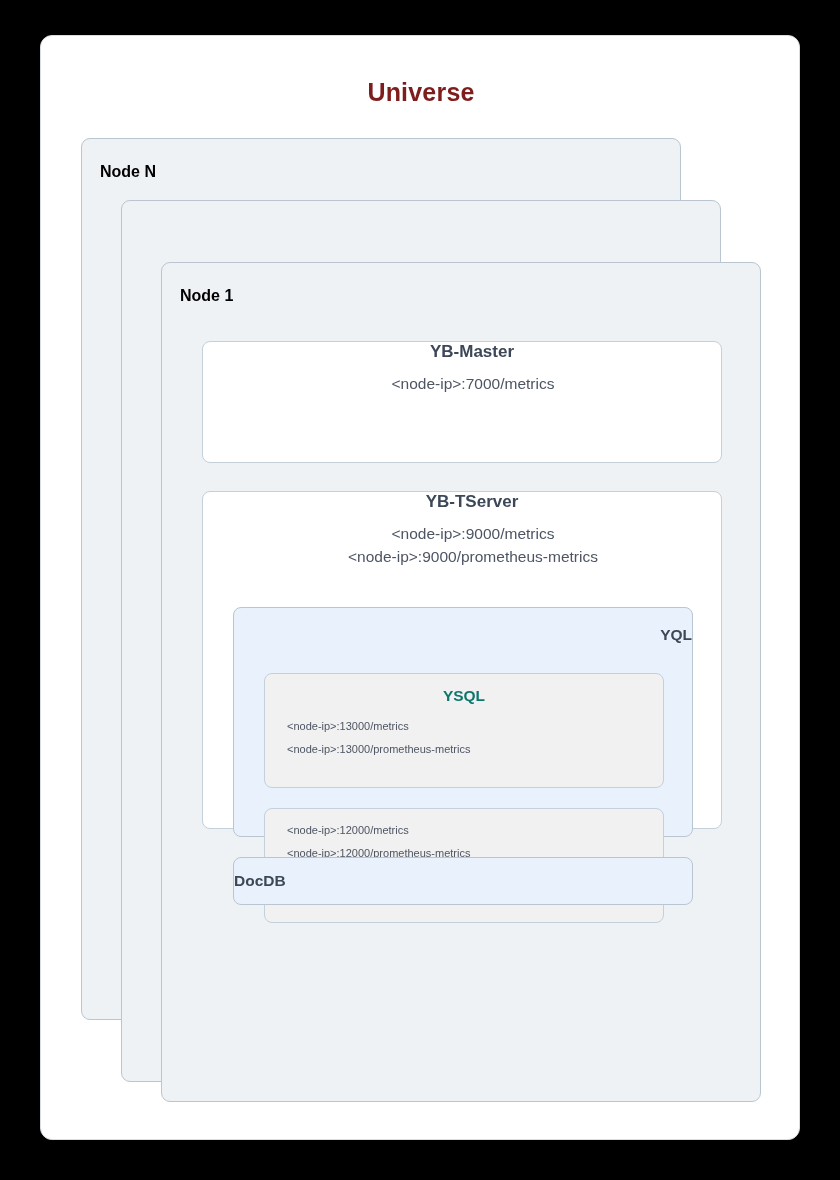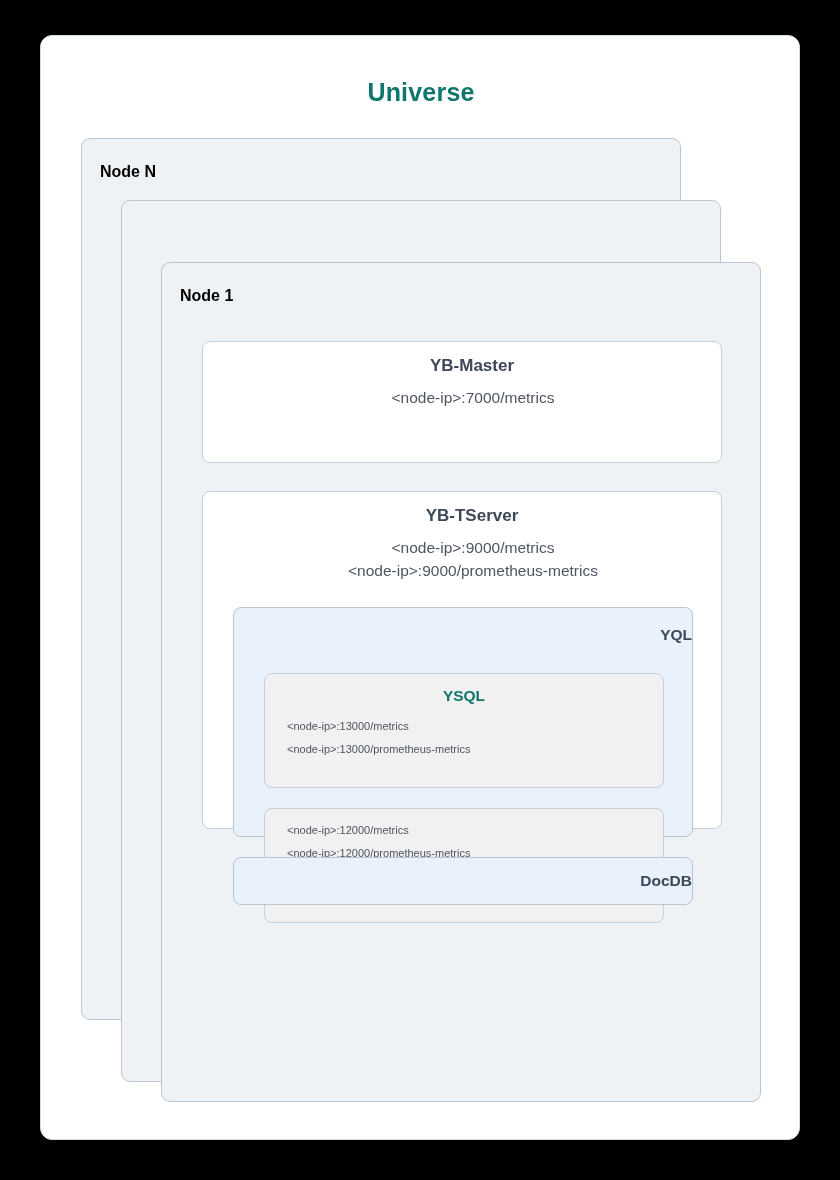--- a/index.html
+++ b/index.html
@@ -28,21 +28,21 @@
   }
 
   .universe-title {
     position: absolute;
     left: 0;
     top: 42px;
     width: 760px;
     text-align: center;
     font-size: 25px;
     font-weight: bold;
-    color: #0f766e;
+    color: #7f1d1d;
     letter-spacing: 0.2px;
   }
 
   
   .node-card {
     position: absolute;
     background: #eef2f5;
     border: 1px solid #b9c6d1;
     border-radius: 9px;
     box-sizing: border-box;
@@ -94,21 +94,20 @@
   .svc-tserver {
     left: 40px;  top: 228px;
     width: 520px; height: 338px;
   }
 
   .box-title {
     text-align: center;
     font-size: 17px;
     font-weight: bold;
     color: #3c4757;
-    margin-top: 14px;
     padding-left: 20px;
   }
   .endpoint-list {
     margin-top: 10px;
     padding-left: 22px;
     font-size: 15.5px;
     line-height: 23px;
     color: #4d5563;
   }
   .endpoint-list div { white-space: nowrap; text-align: center; }
@@ -164,21 +163,21 @@
   .docdb-box {
     position: absolute;
     left: 30px;  top: 365px;
     width: 460px; height: 48px;
     background: #e9f2fc;
     border: 1px solid #b9c6d1;
     border-radius: 8px;
     box-sizing: border-box;
     display: flex;
     align-items: center;
-    justify-content: flex-end;
+    justify-content: flex-start;
   }
   .docdb-label {
     font-size: 15.5px;
     font-weight: bold;
     color: #3c4757;
   }
 </style>
 </head>
 <body>
 

